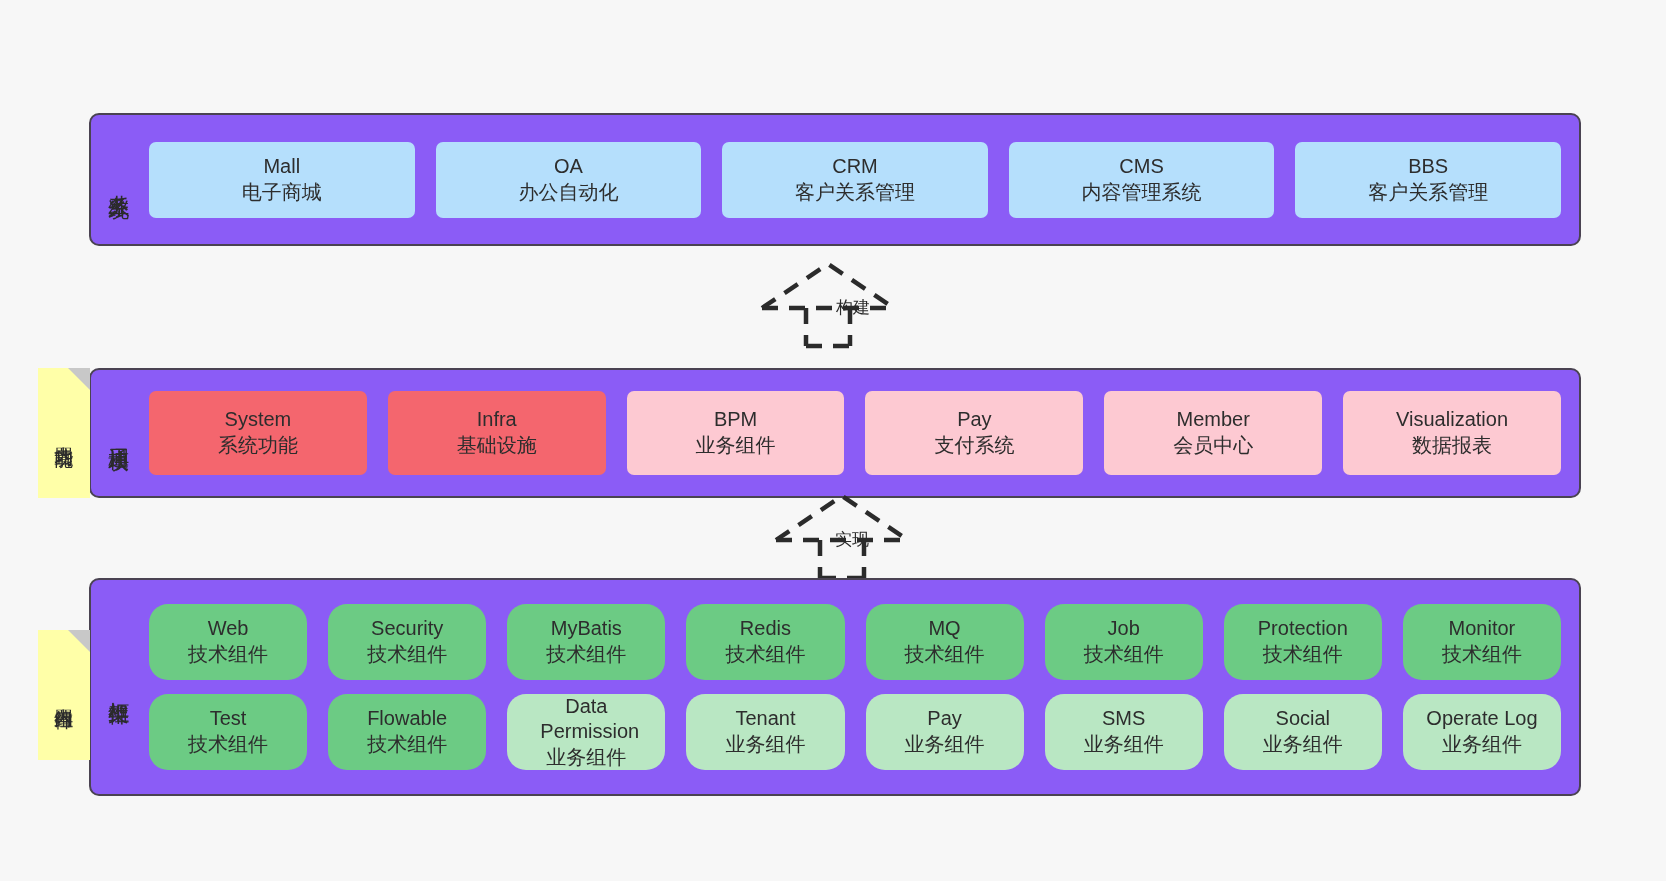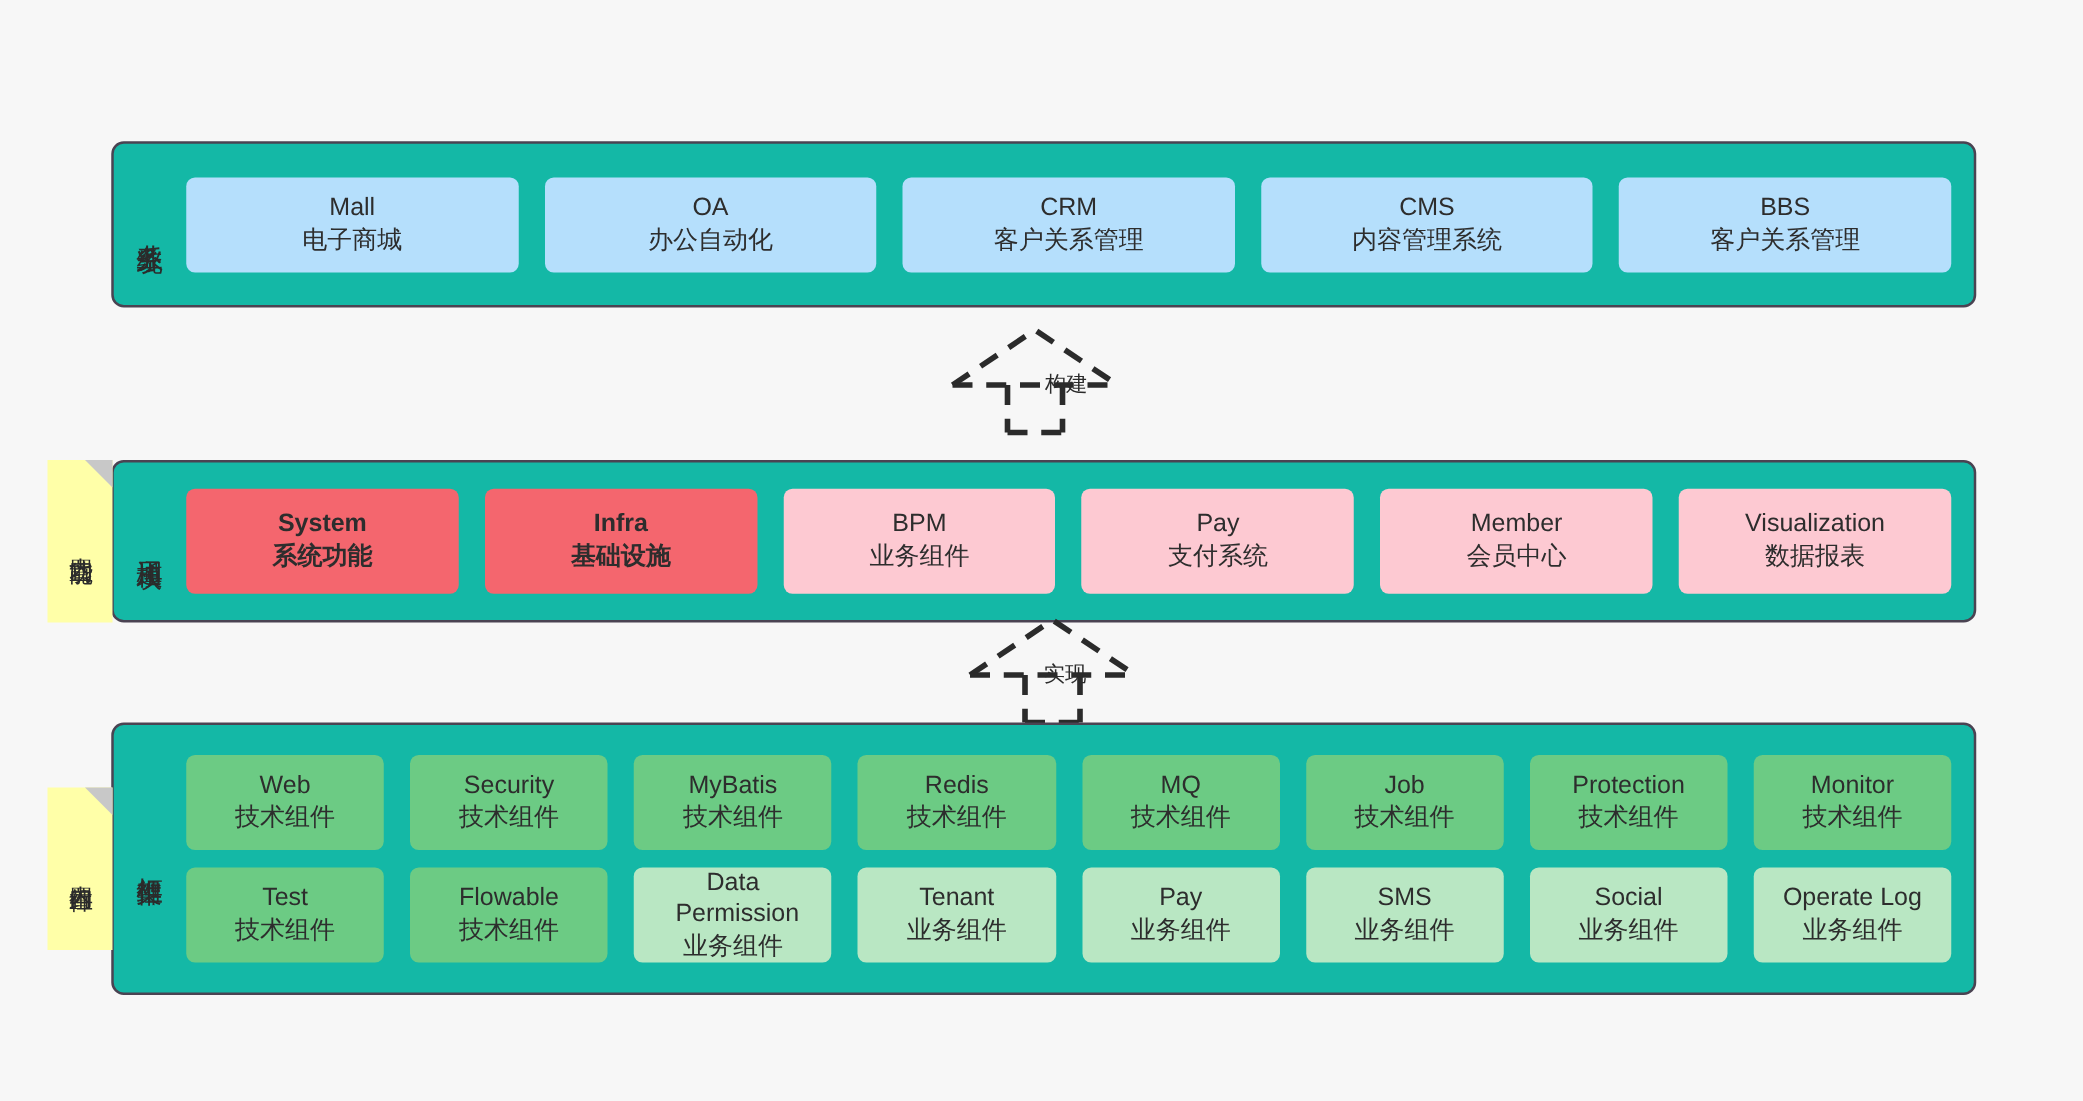--- a/index.html
+++ b/index.html
@@ -18,21 +18,21 @@
 
   #canvas {
     position: absolute;
     inset: 0;
   }
 
   
   .layer {
     position: absolute;
     box-sizing: border-box;
-    background: #14b8a6;
+    background: #8b5cf6;
     border: 2px solid #4a4352;
     border-radius: 10px;
     display: flex;
     align-items: stretch;
     justify-content: center;
   }
 
   
   .layer-caption {
     flex: 0 0 auto;
@@ -80,29 +80,29 @@
     color: #2d2d2d;
     box-sizing: border-box;
     padding: 6px 4px;
     min-width: 0;
   }
   .node .en { white-space: nowrap; }
   .node .wrap-en { white-space: normal; }
   .node .cn { }
 
   .node.blue        { background: #b5dffc; }
-  .node.red         { background: #f4666e; font-weight: bold; }
+  .node.red         { background: #f4666e; }
   .node.pink        { background: #fdc9d2; }
   .node.green       { background: #6ccb84; }
   .node.green-light { background: #b9e7c3; }
 
   
   .h-biz   { height: 76px; }
   .h-mod   { height: 84px; }
-  .h-comp  { height: 76px; }
+  .h-comp  { height: 76px; border-radius: 19px; }
 
   
   .sticky {
     position: absolute;
     background: #ffffa8;
     font-size: 19px;
     line-height: 1.14;
     letter-spacing: 1px;
     color: #2b2b2b;
     display: flex;

